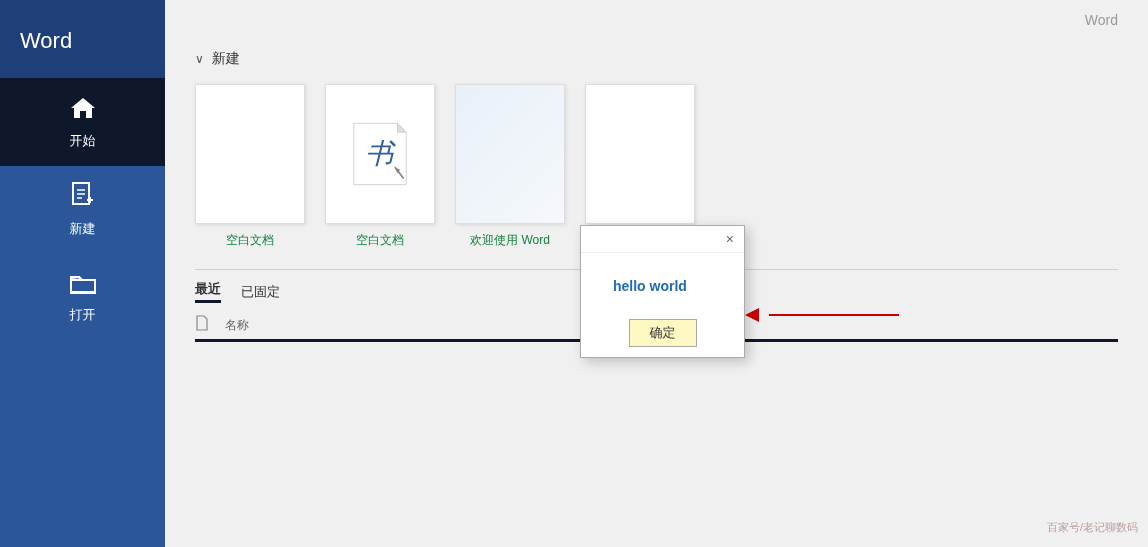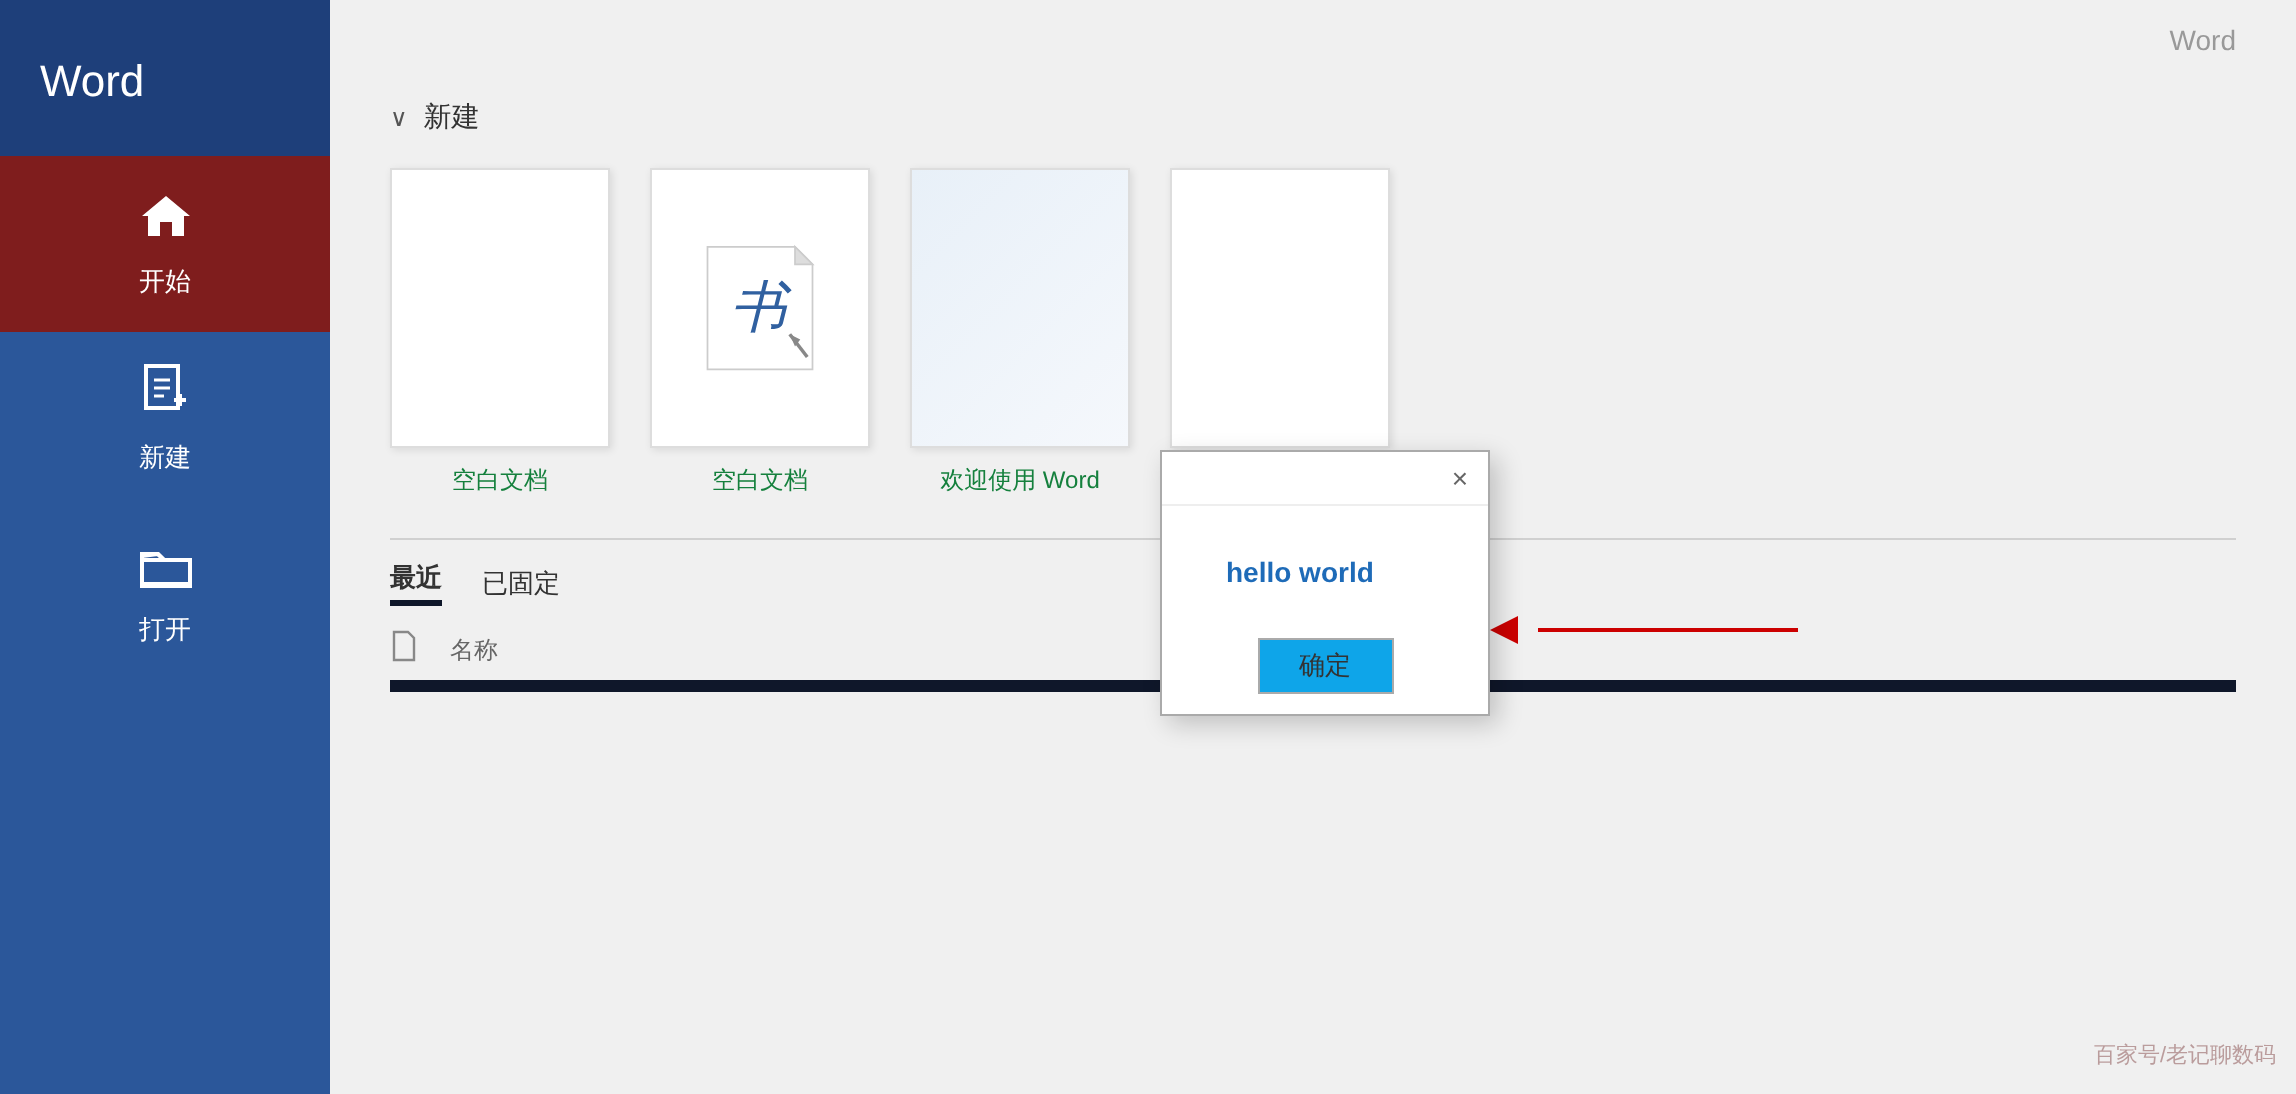--- a/index.html
+++ b/index.html
@@ -38,21 +38,21 @@
       align-items: center;
       justify-content: center;
       padding: 16px 10px;
       color: white;
       cursor: pointer;
       font-size: 13px;
       gap: 6px;
       min-height: 80px;
     }
     .sidebar-item.active {
-      background: #7f1d1d;
+      background: #0f172a;
     }
     .sidebar-icon {
       font-size: 22px;
       line-height: 1;
     }
     .sidebar-label {
       font-size: 13px;
       text-align: center;
     }
 
@@ -163,21 +163,21 @@
     .tab.active {
       font-weight: bold;
       border-bottom: 3px solid #0f172a;
     }
 
     
     .file-list-header {
       display: flex;
       align-items: center;
       padding: 4px 0;
-      border-bottom: 6px solid #0f172a;
+      border-bottom: 3px solid #0f172a;
     }
     .file-list-col {
       font-size: 12px;
       color: #666;
     }
     .file-icon-col { width: 30px; }
     .file-name-col { flex: 1; }
     .dialog {
       position: absolute;
       top: 185px;
@@ -218,21 +218,21 @@
       margin-left: 16px;
     }
     .dialog-footer {
       padding: 6px 12px 10px 12px;
       display: flex;
       justify-content: center;
     }
     .dialog-btn {
       padding: 4px 20px;
       border: 1px solid #aaa;
-      background: #0ea5e9;
+      background: #fef9c3;
       font-size: 13px;
       cursor: pointer;
       color: #333;
       font-family: "Microsoft YaHei", sans-serif;
     }
 
     
     .arrow-container {
       position: absolute;
       top: 265px;

